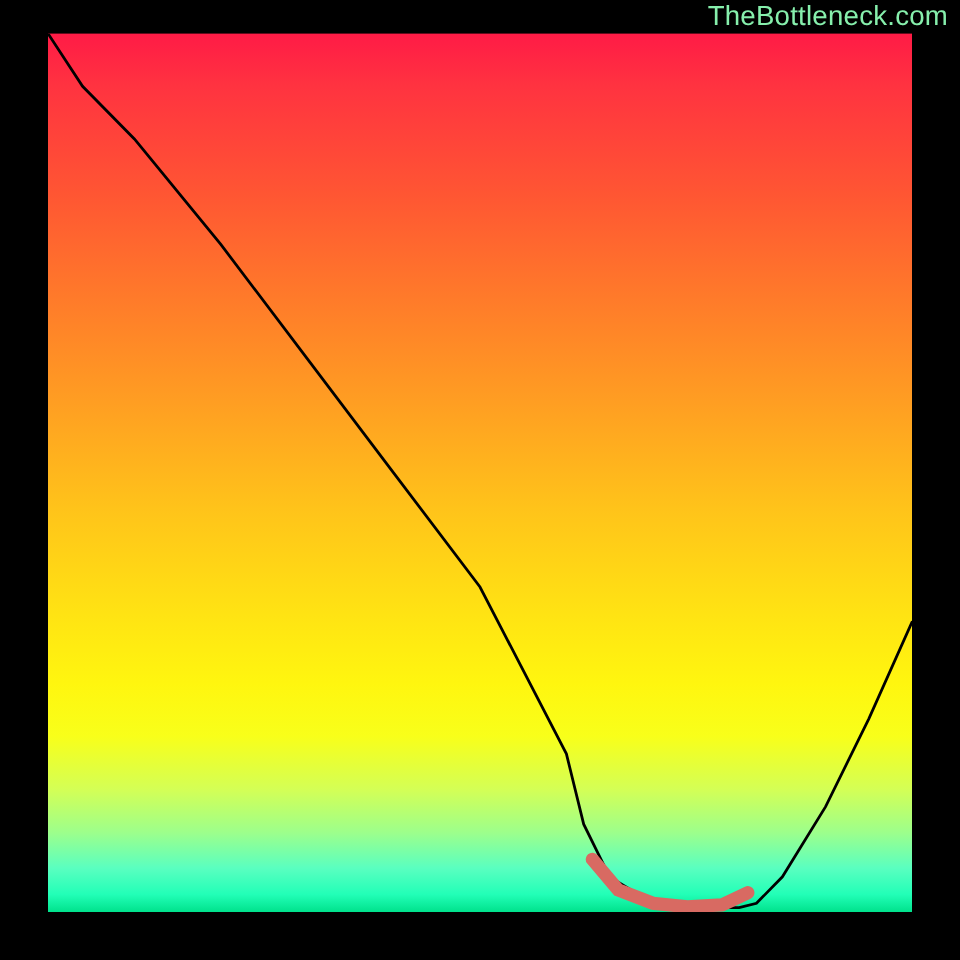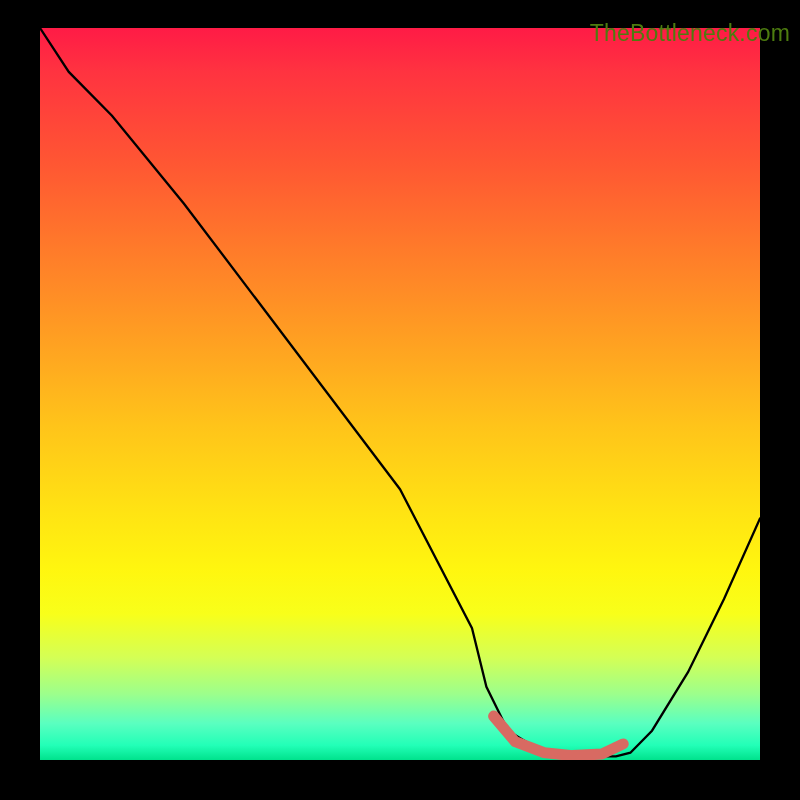--- a/index.html
+++ b/index.html
@@ -5,23 +5,23 @@
   * { margin: 0; padding: 0; box-sizing: border-box; }
   html, body { width: 800px; height: 800px; overflow: hidden; background: #000; }
   .frame {
     position: relative;
     width: 800px;
     height: 800px;
     background: #000;
   }
   .watermark {
     position: absolute;
-    top: 20px;
+    top: 0;
     right: 10px;
-    color: #4d7c0f;
+    color: #86efac;
     font-family: Arial, Helvetica, sans-serif;
     font-size: 23px;
     font-weight: 500;
     letter-spacing: 0.2px;
     z-index: 3;
   }
   .plot {
     position: absolute;
     left: 40px;
     top: 28px;

